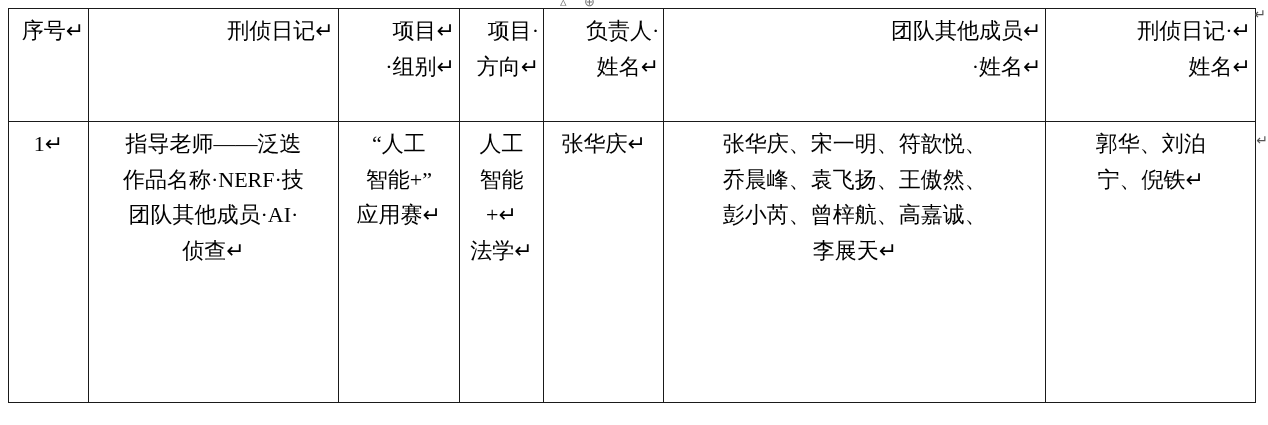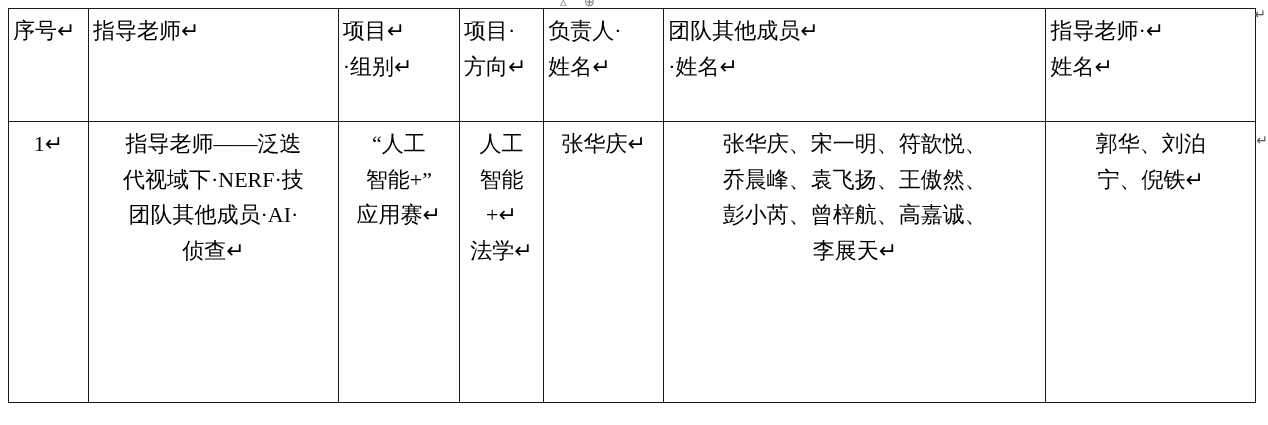--- a/index.html
+++ b/index.html
@@ -43,21 +43,21 @@
   .c-lead  { width: 117px; }
   .c-team  { width: 372px; }
   .c-teach { width: 204px; }
 
   .hdr td {
     text-align: center;
     height: 104px;
   }
   .hdr .line {
     display: block;
-    text-align: left;
+    text-align: right;
     white-space: nowrap;
   }
   .body-row td {
     height: 272px;
     text-align: center;
   }
   .cellline {
     display: block;
     white-space: nowrap;
   }
@@ -108,51 +108,51 @@
       <col class="c-lead">
       <col class="c-team">
       <col class="c-teach">
     </colgroup>
     <tbody>
       <tr class="hdr">
         <td>
           <span class="line">序号↵</span>
         </td>
         <td>
-          <span class="line">指导老师↵</span>
+          <span class="line">刑侦日记↵</span>
         </td>
         <td>
           <span class="line">项目↵</span>
           <span class="line">·组别↵</span>
         </td>
         <td>
           <span class="line">项目·</span>
           <span class="line">方向↵</span>
         </td>
         <td>
           <span class="line">负责人·</span>
           <span class="line">姓名↵</span>
         </td>
         <td>
           <span class="line">团队其他成员↵</span>
           <span class="line">·姓名↵</span>
         </td>
         <td>
-          <span class="line">指导老师·↵</span>
+          <span class="line">刑侦日记·↵</span>
           <span class="line">姓名↵</span>
         </td>
       </tr>
 
       <tr class="body-row">
         <td>
           <span class="cellline">1↵</span>
         </td>
         <td>
           <span class="cellline">指导老师——泛迭</span>
-          <span class="cellline">代视域下·NERF·技</span>
+          <span class="cellline">作品名称·NERF·技</span>
           <span class="cellline">团队其他成员·AI·</span>
           <span class="cellline">侦查↵</span>
         </td>
         <td>
           <span class="cellline">“人工</span>
           <span class="cellline">智能+”</span>
           <span class="cellline">应用赛↵</span>
         </td>
         <td>
           <span class="cellline">人工</span>

